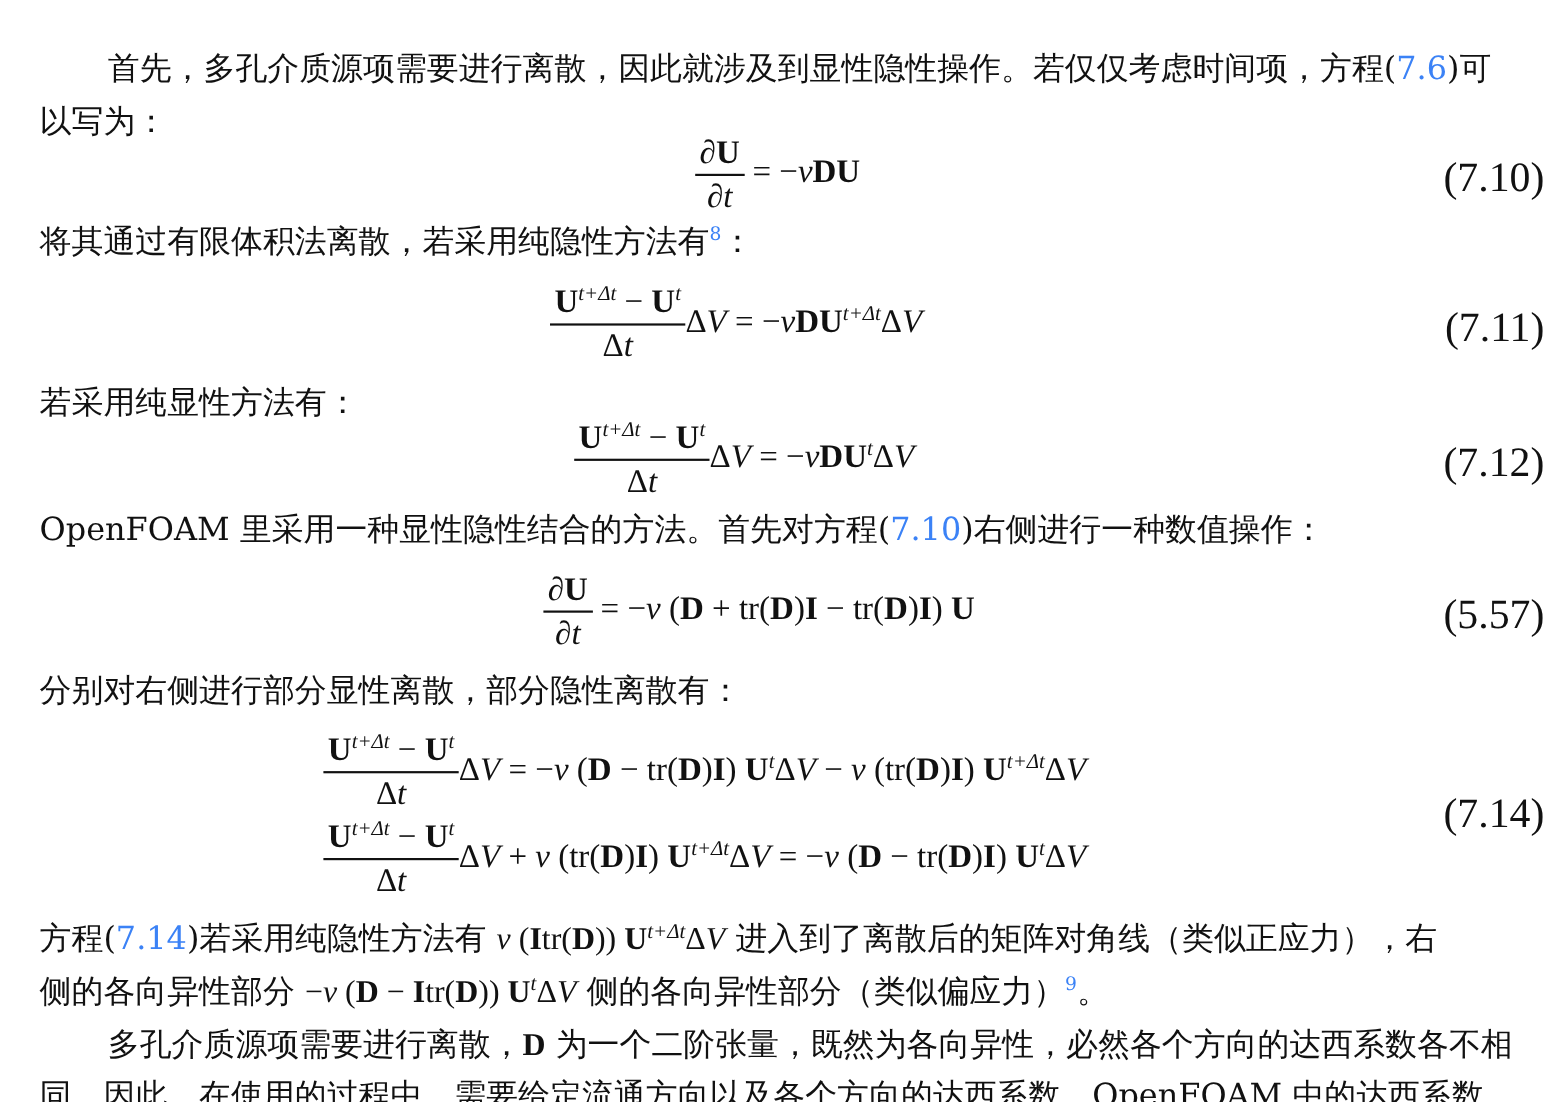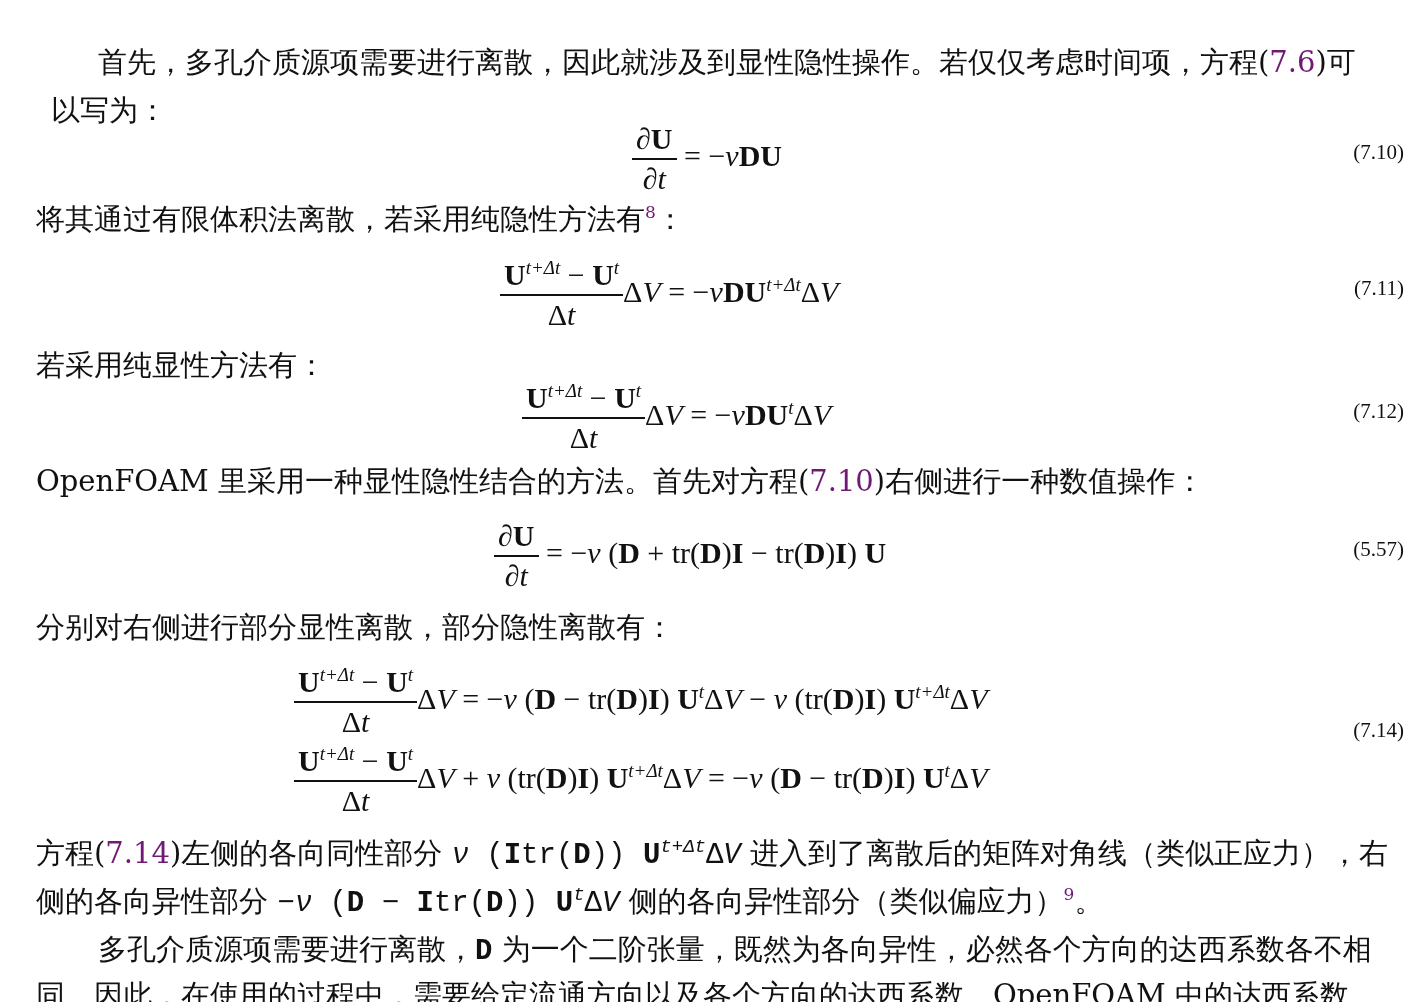--- a/index.html
+++ b/index.html
@@ -3,39 +3,39 @@
 <meta charset="utf-8">
 <style>
   html, body { margin:0; padding:0; background:#ffffff; }
   body {
     width:1424px; height:1002px; overflow:hidden; position:relative;
     font-family: "DejaVu Serif", "Liberation Serif", serif;
     color:#111; font-size:29px;
   }
   .line { position:absolute; left:36px; white-space:nowrap; line-height:40px; }
   .indent { left:98px; }
-  .ref { color:#701a75;text-align:right; }
+  .ref { color:#3b82f6;text-align:right; }
   .sup { font-size:17px; vertical-align:super; line-height:0; }
   .eq { position:absolute; white-space:nowrap; font-family:"Liberation Serif","DejaVu Serif",serif; font-size:30px; }
-  .eqnum { position:absolute; right:20px; font-family:"Liberation Serif","DejaVu Serif",serif; font-size:21px; }
+  .eqnum { position:absolute; right:20px; font-family:"Liberation Serif","DejaVu Serif",serif; font-size:38px; }
   .frac { display:inline-block; vertical-align:middle; text-align:center; }
   .frac .num { display:block; padding:0 4px; border-bottom:2px solid #111; line-height:38px; }
   .frac .den { display:block; line-height:38px; }
   .b { font-weight:bold; font-style:normal; }
   .i { font-style:italic; }
   .s { font-size:19px; vertical-align:super; line-height:0; }
-  .math { font-family:Liberation Mono, monospace;margin-top:20px; }
+  .math { font-family:Liberation Serif, serif;margin-top:20px; }
 </style>
 </head>
 <body>
 
 <div class="line indent" style="top:42px;">
   <span>首先，多孔介质源项需要进行离散，因此就涉及到显性隐性操作。若仅仅考虑时间项，方程(</span><span class="ref">7.6</span><span>)可</span>
 </div>
-<div class="line" style="top:90px;margin-left:15px;">以写为：</div>
+<div class="line" style="top:90px;">以写为：</div>
 
 <div class="eq" style="left:632px; top:120px;">
   <span class="frac"><span class="num"><span class="i">∂</span><span class="b">U</span></span><span class="den"><span class="i">∂t</span></span></span>
   = −<span class="i">ν</span><span class="b">DU</span>
 </div>
 <div class="eqnum" style="top:140px;">(7.10)</div>
 
 <div class="line" style="top:199px;">
   <span>将其通过有限体积法离散，若采用纯隐性方法有</span><span class="ref sup">8</span><span>：</span>
 </div>
@@ -67,21 +67,21 @@
 <div class="eq" style="left:294px; top:663px;">
   <span class="frac"><span class="num"><span class="b">U</span><span class="s i">t+Δt</span> − <span class="b">U</span><span class="s i">t</span></span><span class="den">Δ<span class="i">t</span></span></span>Δ<span class="i">V</span> = −<span class="i">ν</span> (<span class="b">D</span> − tr(<span class="b">D</span>)<span class="b">I</span>) <span class="b">U</span><span class="s i">t</span>Δ<span class="i">V</span> − <span class="i">ν</span> (tr(<span class="b">D</span>)<span class="b">I</span>) <span class="b">U</span><span class="s i">t+Δt</span>Δ<span class="i">V</span>
 </div>
 
 <div class="eq" style="left:294px; top:742px;">
   <span class="frac"><span class="num"><span class="b">U</span><span class="s i">t+Δt</span> − <span class="b">U</span><span class="s i">t</span></span><span class="den">Δ<span class="i">t</span></span></span>Δ<span class="i">V</span> + <span class="i">ν</span> (tr(<span class="b">D</span>)<span class="b">I</span>) <span class="b">U</span><span class="s i">t+Δt</span>Δ<span class="i">V</span> = −<span class="i">ν</span> (<span class="b">D</span> − tr(<span class="b">D</span>)<span class="b">I</span>) <span class="b">U</span><span class="s i">t</span>Δ<span class="i">V</span>
 </div>
 <div class="eqnum" style="top:718px;">(7.14)</div>
 
 <div class="line" style="top:833px;">
-  <span>方程(</span><span class="ref">7.14</span><span>)左侧的各向同性部分</span>
+  <span>方程(</span><span class="ref">7.14</span><span>)若采用纯隐性方法有</span>
   <span class="math"><span class="i">ν</span> (<span class="b">I</span>tr(<span class="b">D</span>)) <span class="b">U</span><span class="s i">t+Δt</span>Δ<span class="i">V</span></span>
   <span>进入到了离散后的矩阵对角线（类似正应力），右</span>
 </div>
 <div class="line" style="top:881px;">
   <span>侧的各向异性部分</span>
   <span class="math">−<span class="i">ν</span> (<span class="b">D</span> − <span class="b">I</span>tr(<span class="b">D</span>)) <span class="b">U</span><span class="s i">t</span>Δ<span class="i">V</span></span>
   <span>侧的各向异性部分（类似偏应力）</span><span class="ref sup">9</span><span>。</span>
 </div>
 
 <div class="line indent" style="top:929px;">

